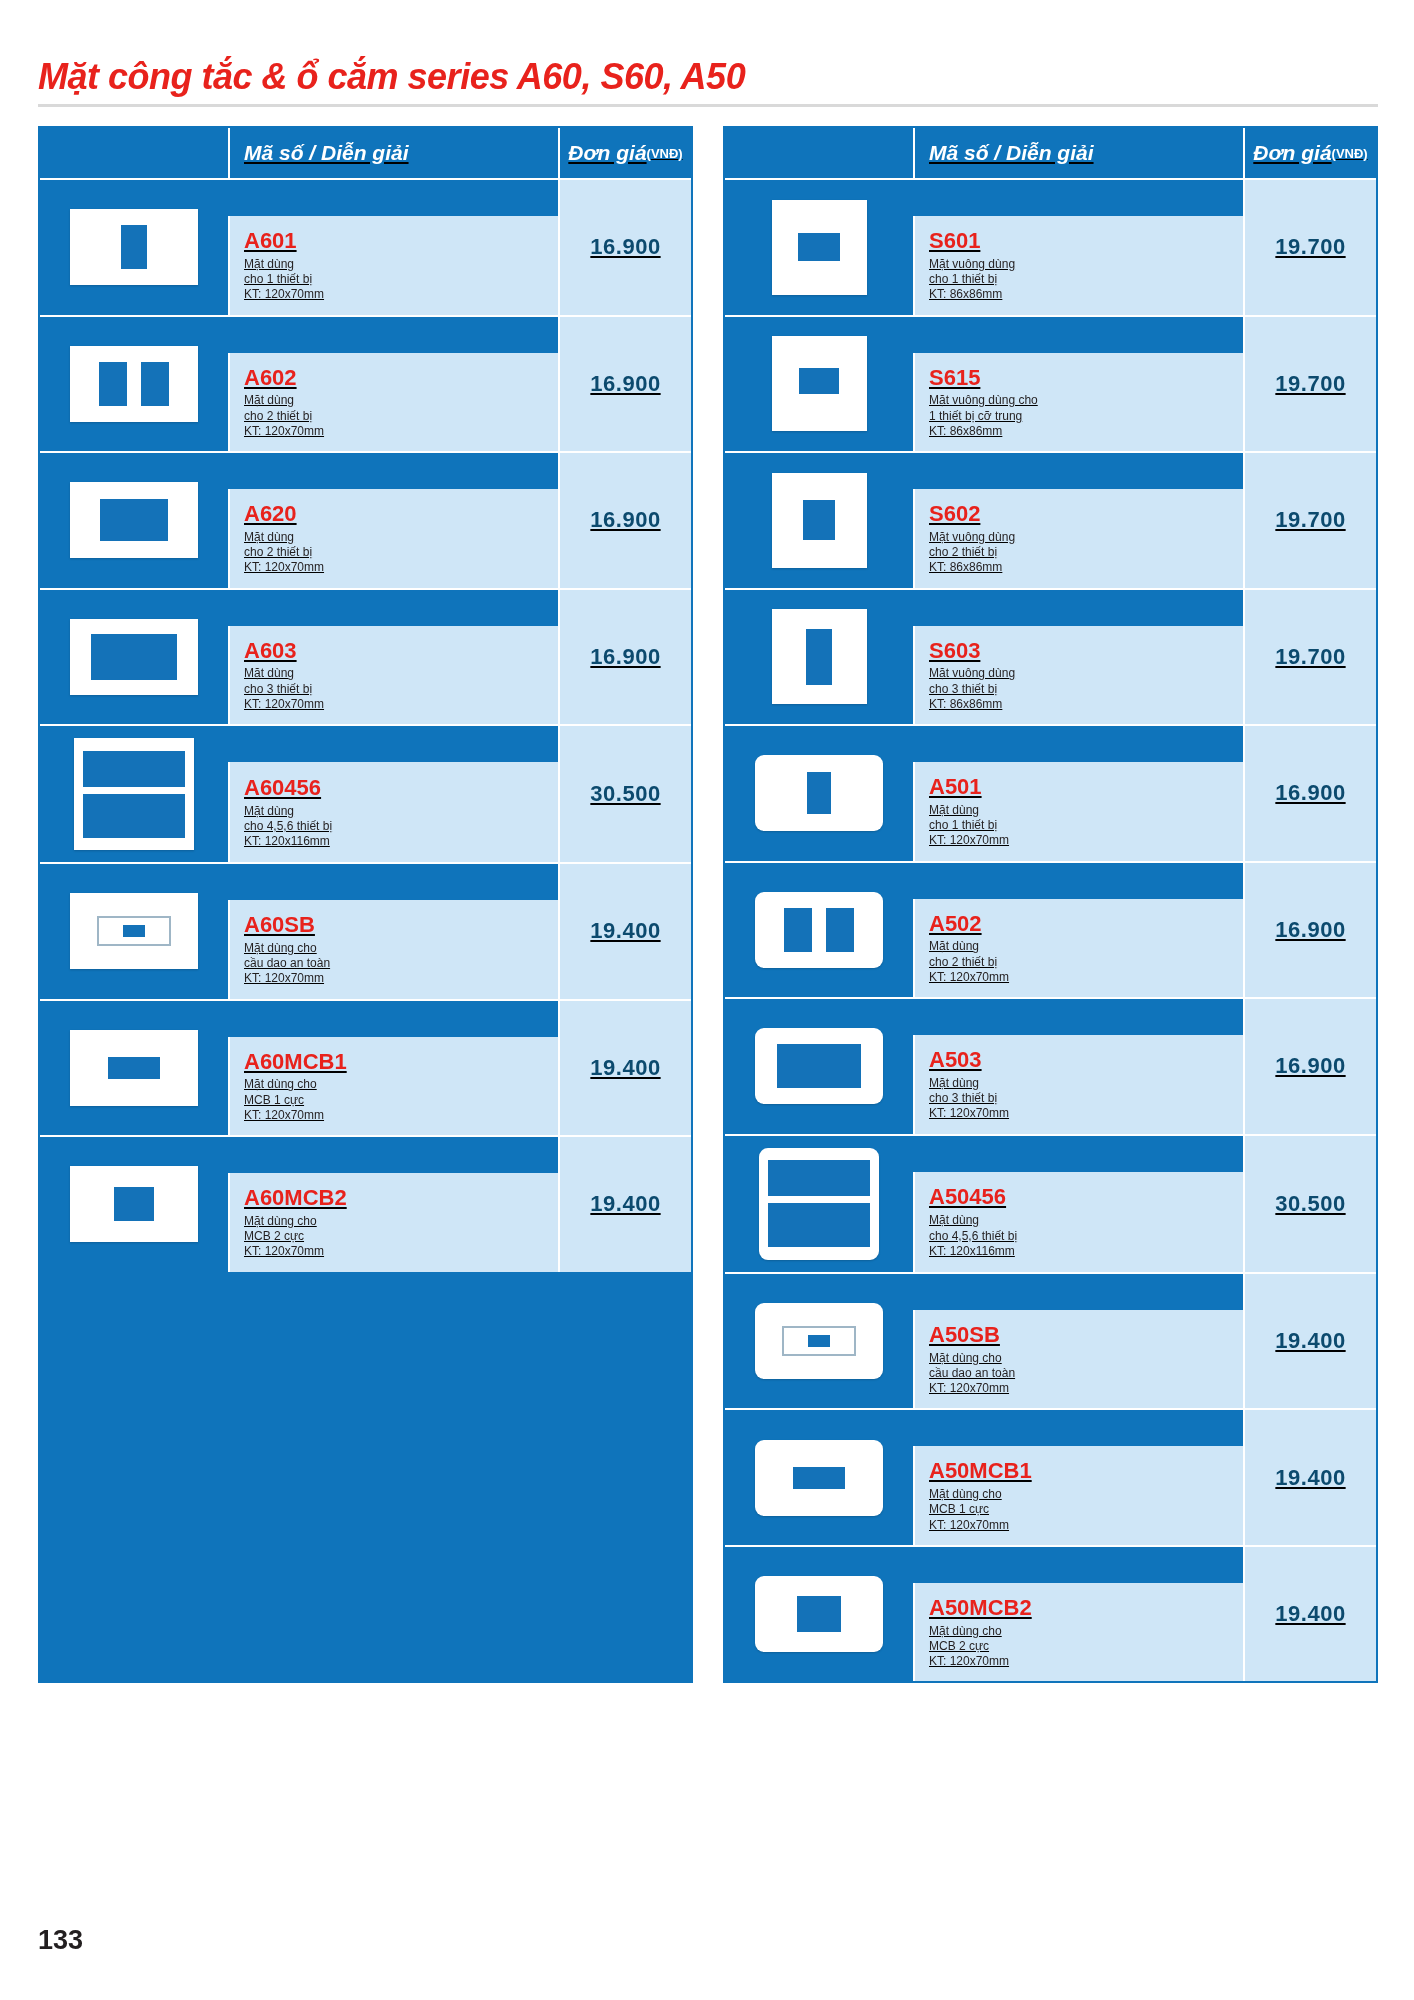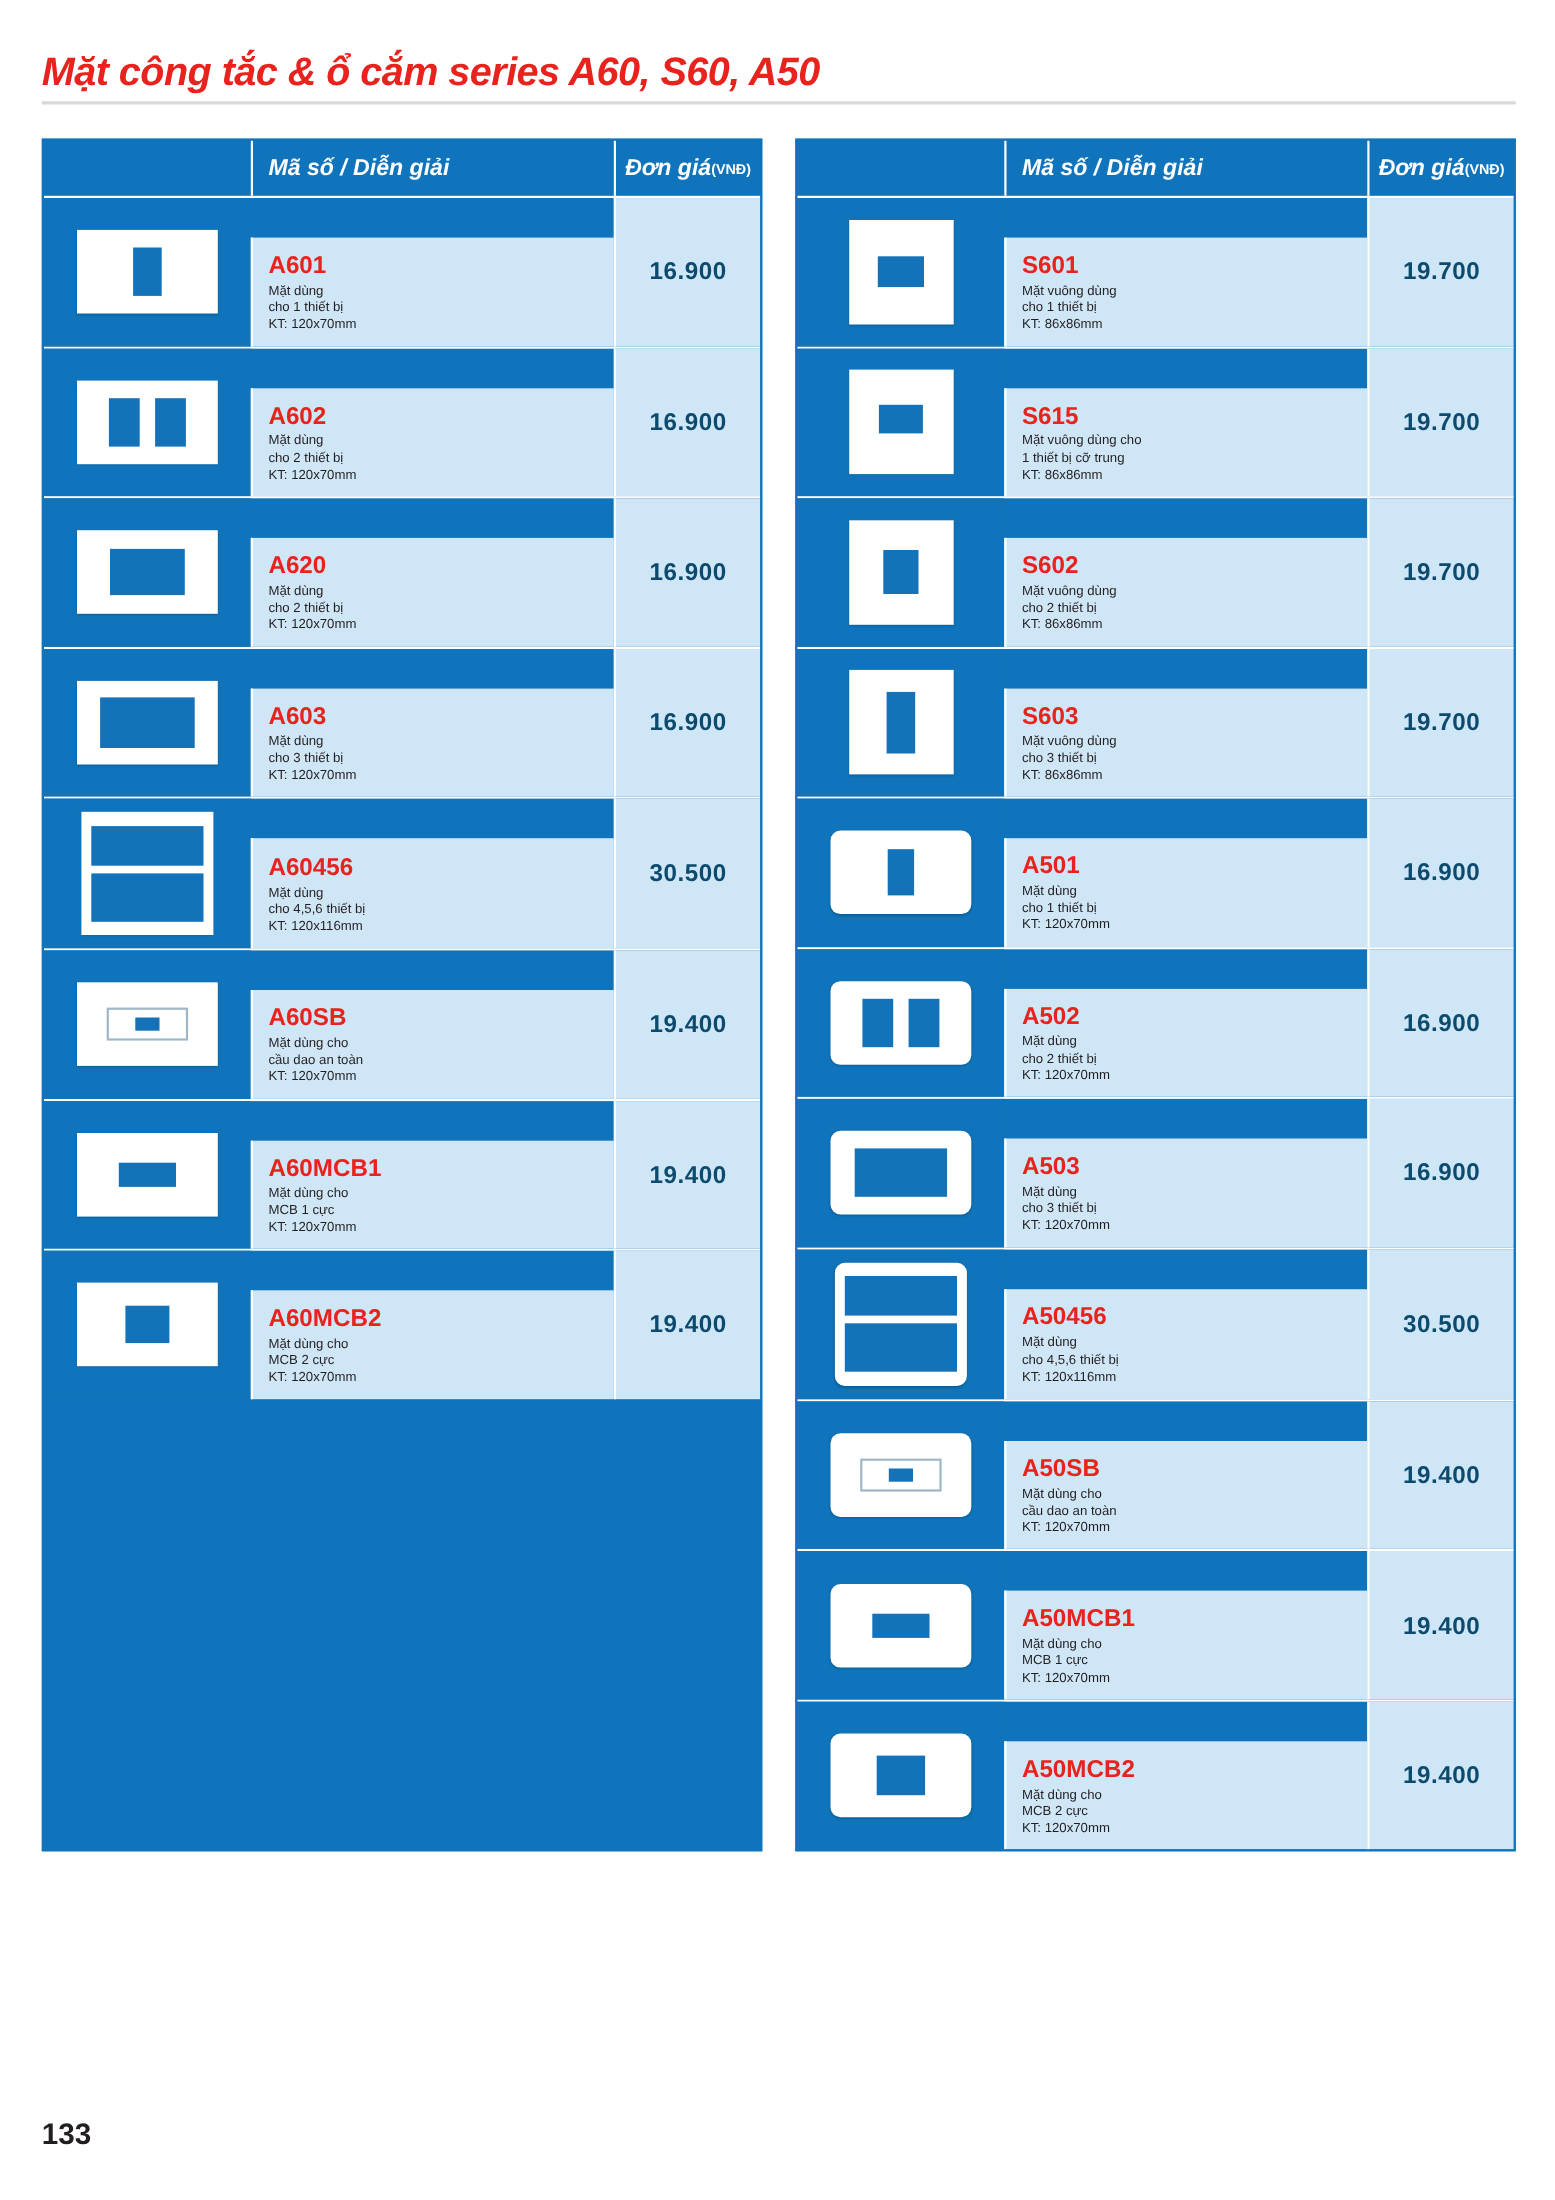--- a/index.html
+++ b/index.html
@@ -7,21 +7,21 @@
     width: 1414px; height: 2000px;
     background: #ffffff;
     font-family: "Liberation Sans", sans-serif;
     position: relative;
     overflow: hidden;
   }
 
   
   .page-head {
     position: absolute;
-    left: 0; top: 0; width: 1250px; height: 110px;
+    left: 0; top: 12px; width: 1250px; height: 110px;
   }
   .page-title {
     position: absolute;
     left: 38px; top: 44px;
     font-size: 36px;
     font-weight: bold;
     font-style: italic;
     color: #e8221c;
     letter-spacing: -0.5px;
     white-space: nowrap;
@@ -33,20 +33,21 @@
     background: #d9d9d9;
   }
 
   
   .tables {
     position: absolute;
     left: 38px; top: 126px;
     width: 1252px;
     display: flex;
     gap: 30px;
+    text-decoration: underline;
   }
   .tbl {
     width: 655px;
     border: 2px solid #0f74bb;
     background: #0f74bb;
     display: flex;
     flex-direction: column;
   }
 
   

